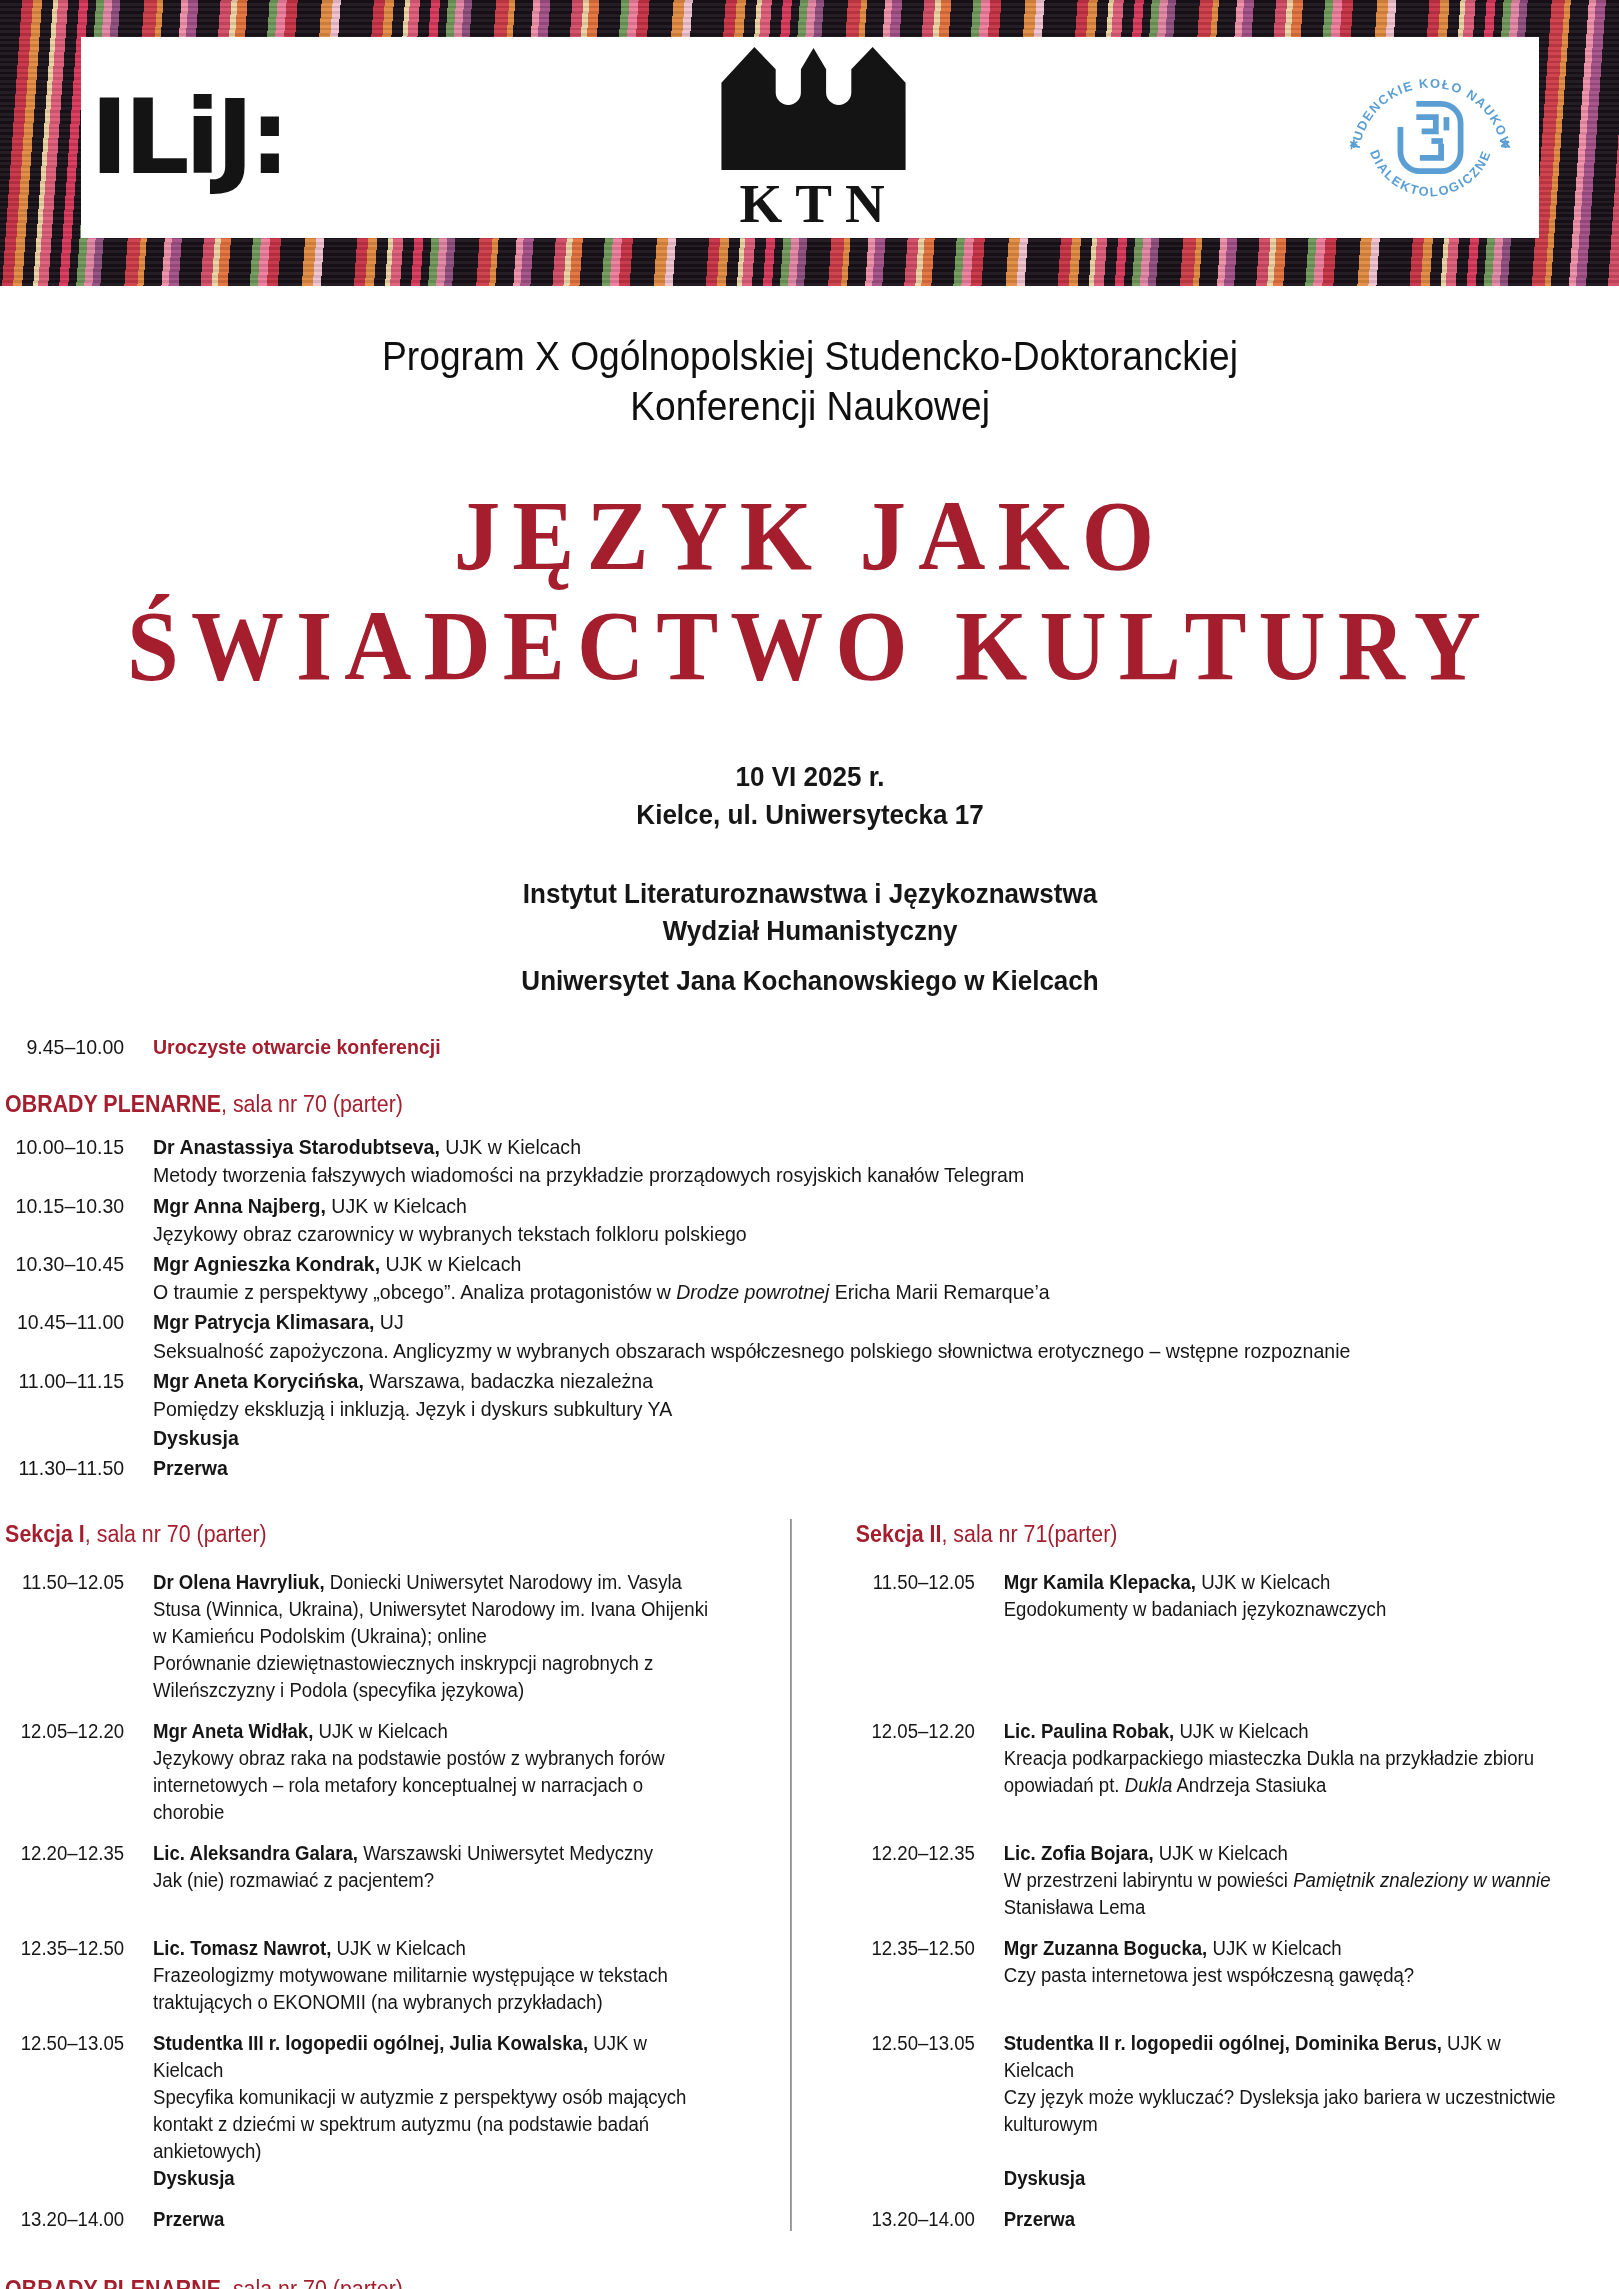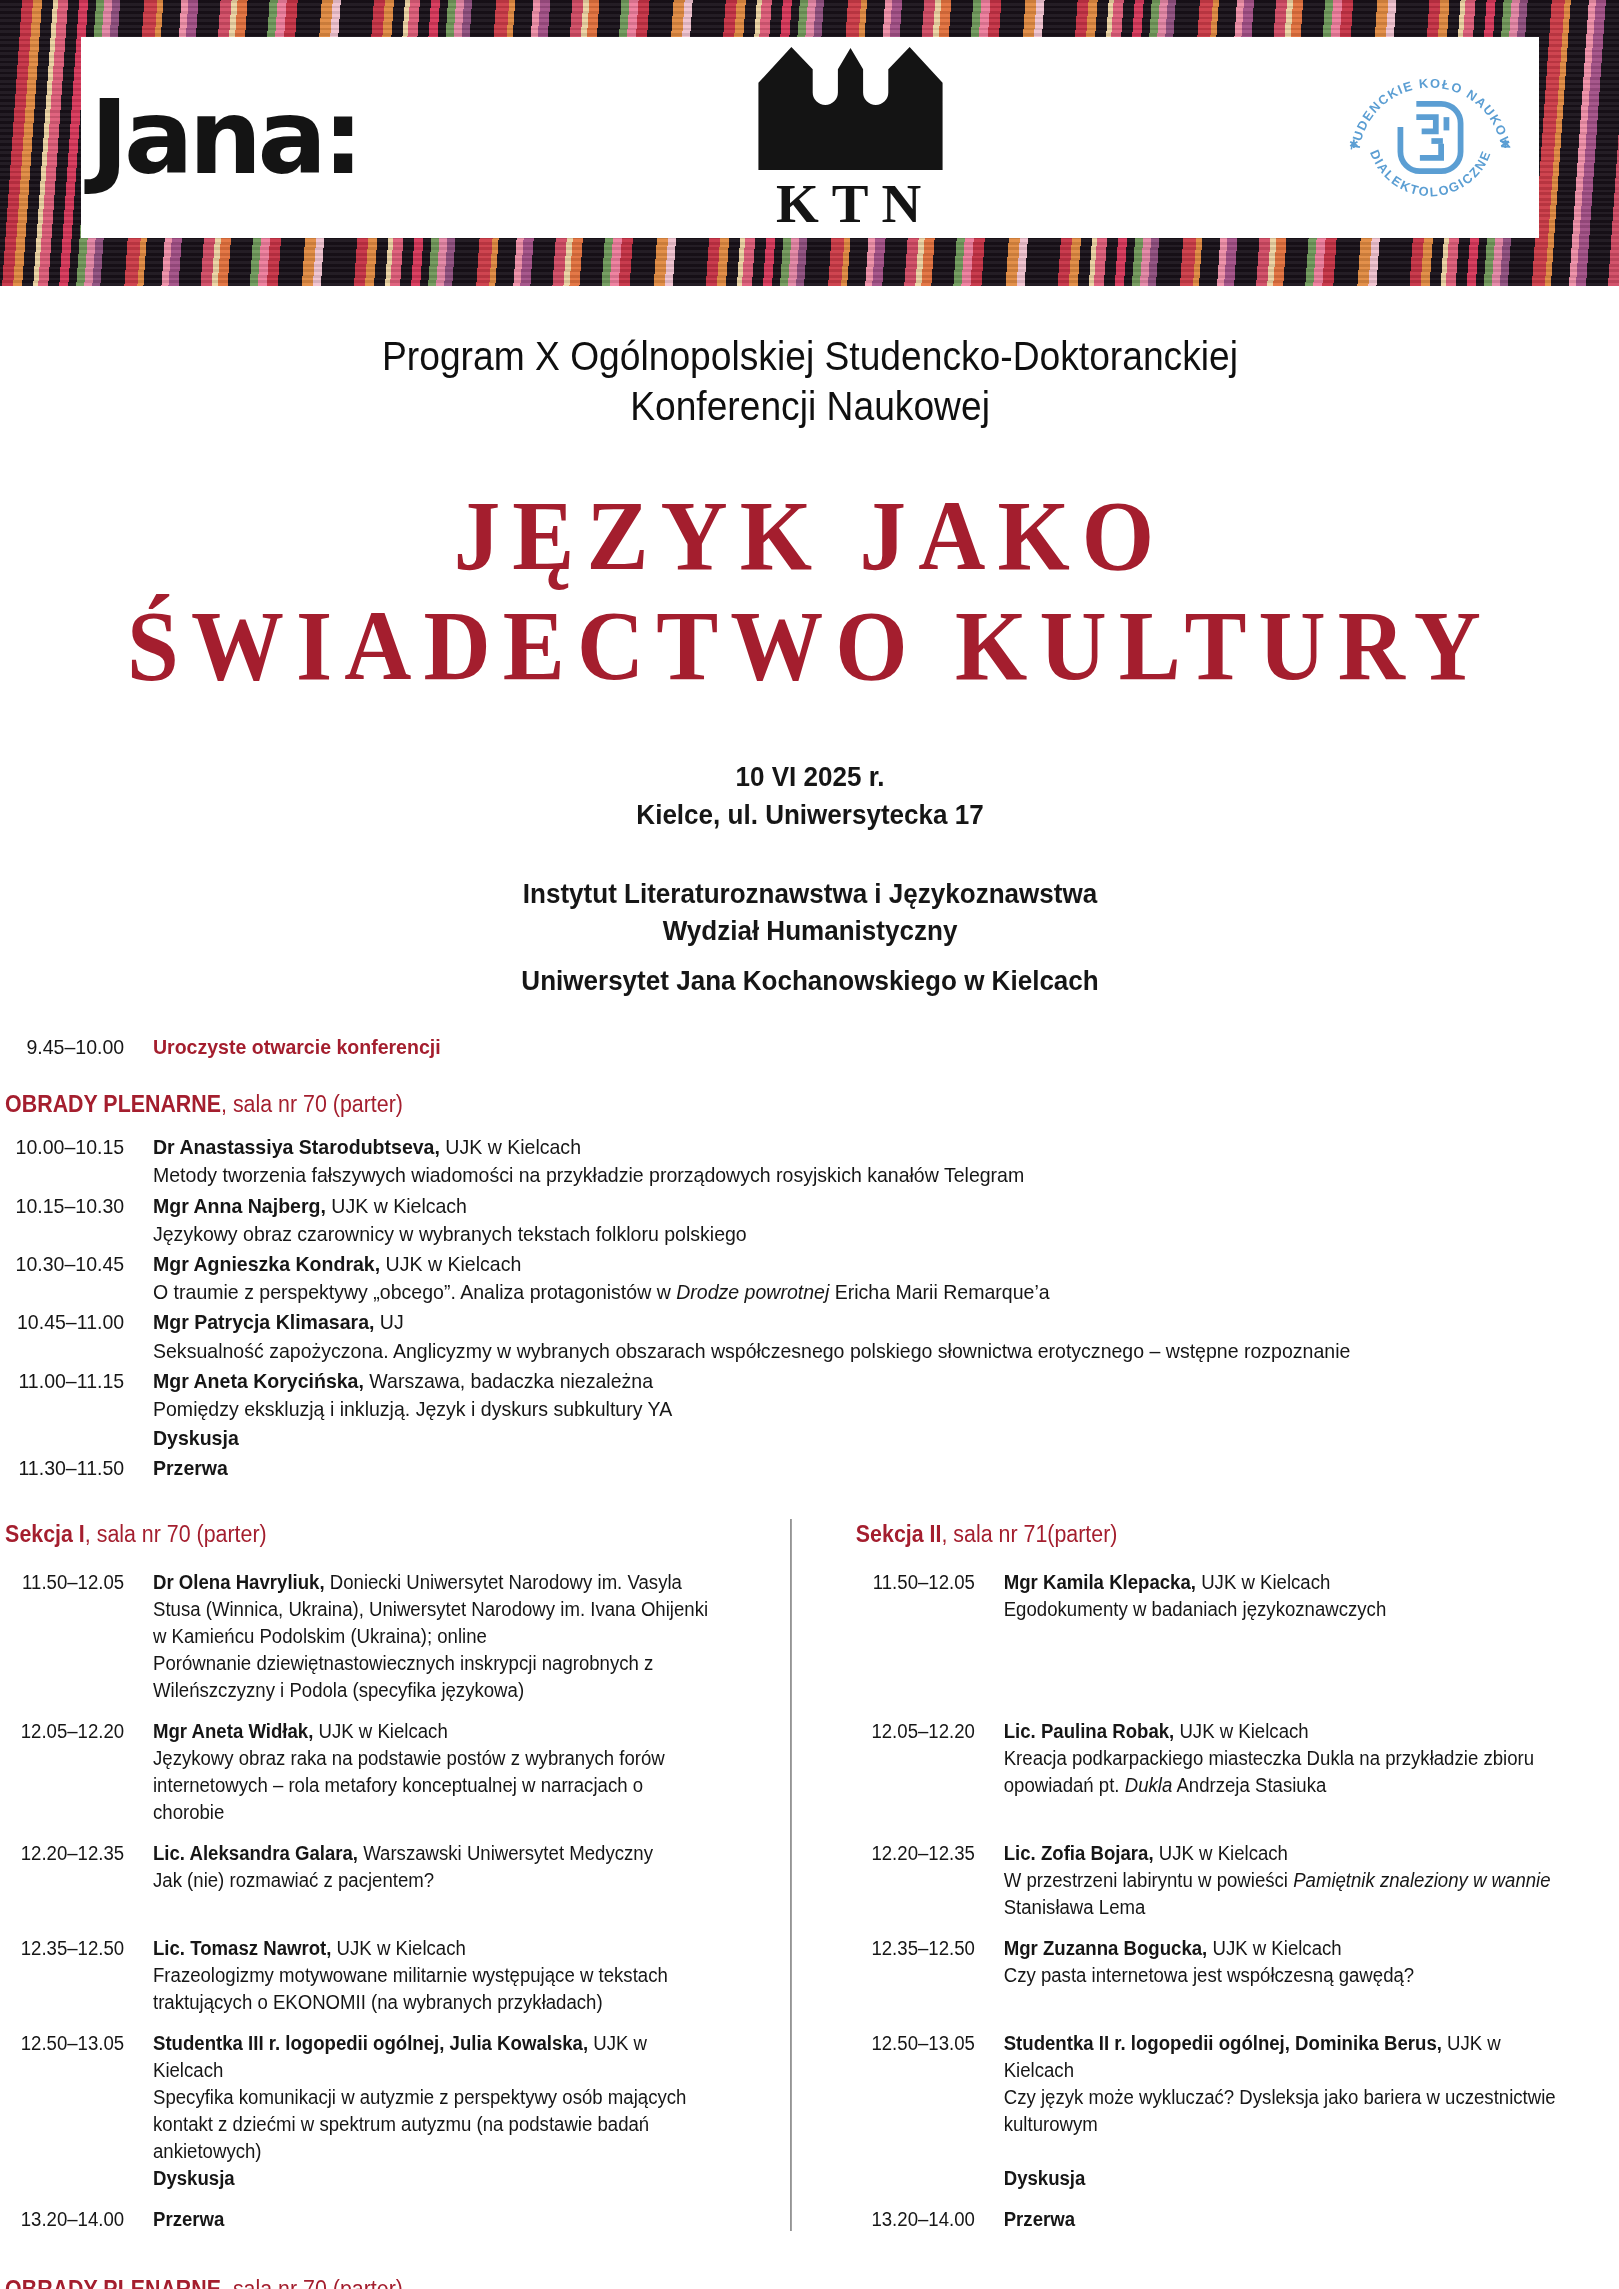--- a/index.html
+++ b/index.html
@@ -75,21 +75,21 @@
 </head>
 <body>
 
 <div class="poster">
 
   <header class="band">
     <div class="logo-strip">
 
 
       <div class="logo ilij">
-        <span>Jana:</span>
+        <span>ILiJ:</span>
       </div>
 
       <div class="logo ktn">
         <svg width="185" height="126" viewBox="0 0 190 130">
           <path fill="#141414" d="M0,130 V40 L34,3 L56,26 V50 A13,13 0 0 0 82,50 V26 L95,4 L108,26 V50 A13,13 0 0 0 134,50 V26 L156,3 L190,40 V130 Z"></path>
         </svg>
         <div class="ktn-text">KTN</div>
       </div>
 
       <div class="logo skn">

